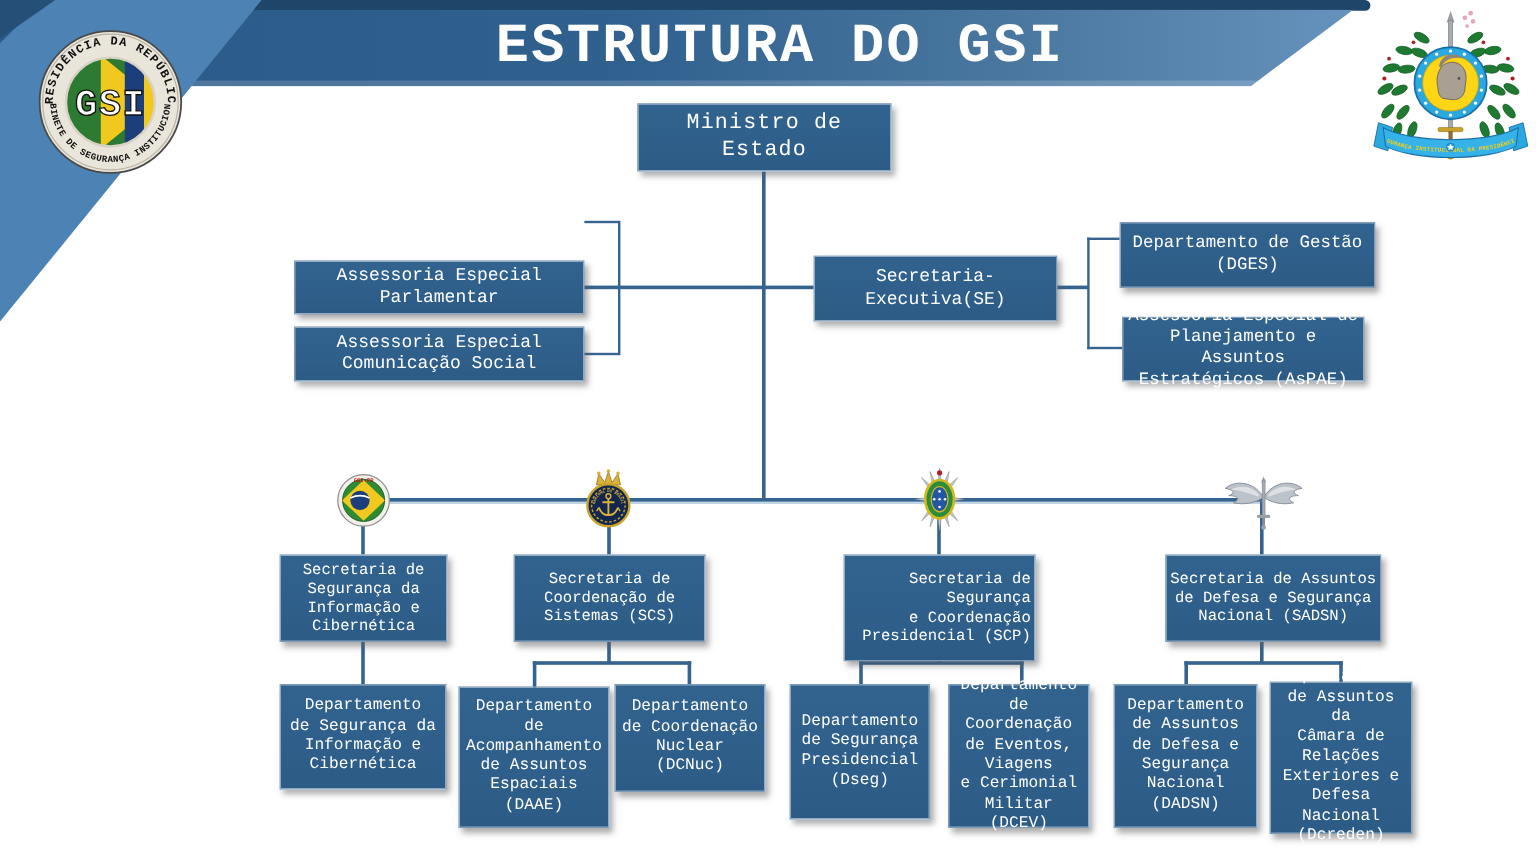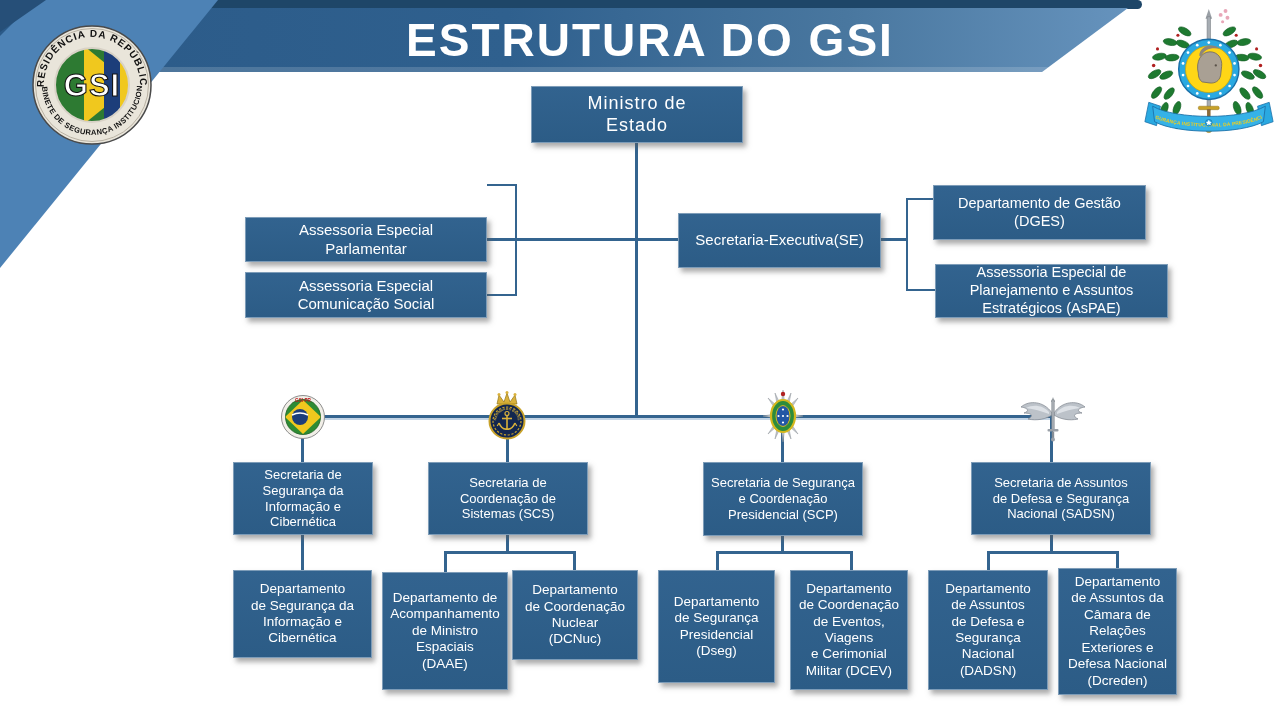--- a/index.html
+++ b/index.html
@@ -1,18 +1,18 @@
 <!DOCTYPE html>
 <html><head>
 <meta charset="utf-8">
 <style>
   html,body{margin:0;padding:0;background:#888;}
   #slide{
     position:relative;width:1280px;height:720px;overflow:hidden;
-    background:#ffffff;font-family:Liberation Sans, sans-serif;
+    background:#ffffff;font-family:Liberation Mono, monospace;
   }
   
   #top-strip{position:absolute;left:0;top:0;width:1142px;height:9px;background:#1e4668;border-radius:0 5px 5px 0;}
   #banner{
     position:absolute;left:0;top:8px;width:1128px;height:64px;
     background:linear-gradient(90deg,#2b5a88 0%,#2f608e 45%,#49779f 75%,#6693bd 100%);
     clip-path:polygon(0 0,1128px 0,1042px 64px,0 64px);
     box-shadow:inset 0 -5px 0 rgba(255,255,255,.16);
   }
   #banner-title{
@@ -36,24 +36,24 @@
     color:#fff;text-align:center;white-space:pre-line;line-height:1.22;
     border:1px solid #7d9cb8;box-shadow:3px 4px 5px rgba(90,90,90,.5);
     padding:2px 3px;box-sizing:border-box;
   }
   .n-root{left:531px;top:86px;width:212px;height:57px;font-size:18px;letter-spacing:1px;}
   .n-l1{left:245px;top:163px;width:242px;height:45px;font-size:15px;}
   .n-l2{left:245px;top:217px;width:242px;height:45px;font-size:15px;}
   .n-l3{left:245px;top:272px;width:242px;height:46px;font-size:15px;}
   .n-se{left:678px;top:213px;width:203px;height:55px;font-size:15px;}
   .n-r1{left:933px;top:185px;width:213px;height:55px;font-size:14.5px;}
-  .n-r2{left:935px;top:264px;width:233px;height:54px;font-size:14.5px;}
+  .n-r2{left:935px;top:264px;width:202px;height:54px;font-size:14.5px;}
   .n-s1{left:233px;top:462px;width:140px;height:73px;font-size:13px;}
   .n-s2{left:428px;top:462px;width:160px;height:73px;font-size:13px;}
-  .n-s3{left:703px;top:462px;width:160px;height:74px;font-size:13px;}
+  .n-s3{left:703px;top:462px;width:160px;height:89px;font-size:13px;text-align:right;}
   .n-s4{left:971px;top:462px;width:180px;height:73px;font-size:13px;}
   .n-d1{left:233px;top:570px;width:139px;height:88px;font-size:13.5px;}
   .n-d2{left:382px;top:572px;width:126px;height:118px;font-size:13.5px;}
   .n-d3{left:512px;top:570px;width:126px;height:90px;font-size:13.5px;}
   .n-d4{left:658px;top:570px;width:117px;height:113px;font-size:13.5px;}
   .n-d5{left:790px;top:570px;width:118px;height:120px;font-size:13.5px;}
   .n-d6{left:928px;top:570px;width:120px;height:120px;font-size:13.5px;}
   .n-d7{left:1058px;top:568px;width:119px;height:127px;font-size:13.5px;}
   
   .conn{position:absolute;background:#34648f;}
@@ -240,21 +240,21 @@
 Presidencial (SCP)</div>
   <div class="node n-s4">Secretaria de Assuntos
 de Defesa e Segurança
 Nacional (SADSN)</div>
   <div class="node n-d1">Departamento
 de Segurança da
 Informação e
 Cibernética</div>
   <div class="node n-d2">Departamento de
 Acompanhamento
-de Ministro
+de Assuntos
 Espaciais
 (DAAE)</div>
   <div class="node n-d3">Departamento
 de Coordenação
 Nuclear
 (DCNuc)</div>
   <div class="node n-d4">Departamento
 de Segurança
 Presidencial
 (Dseg)</div>

